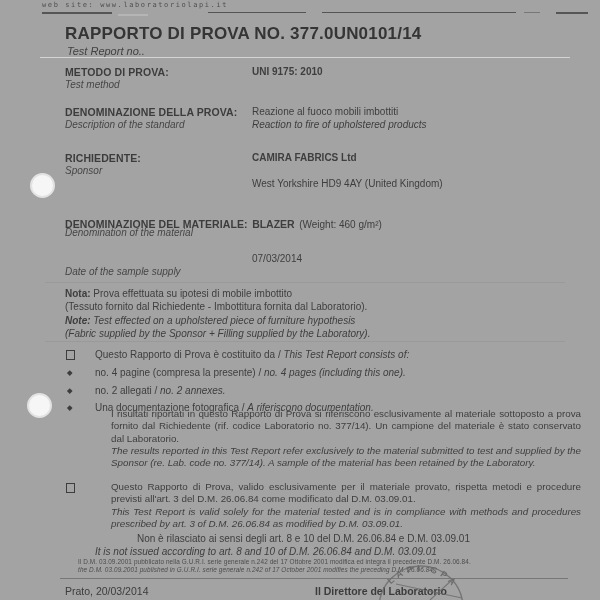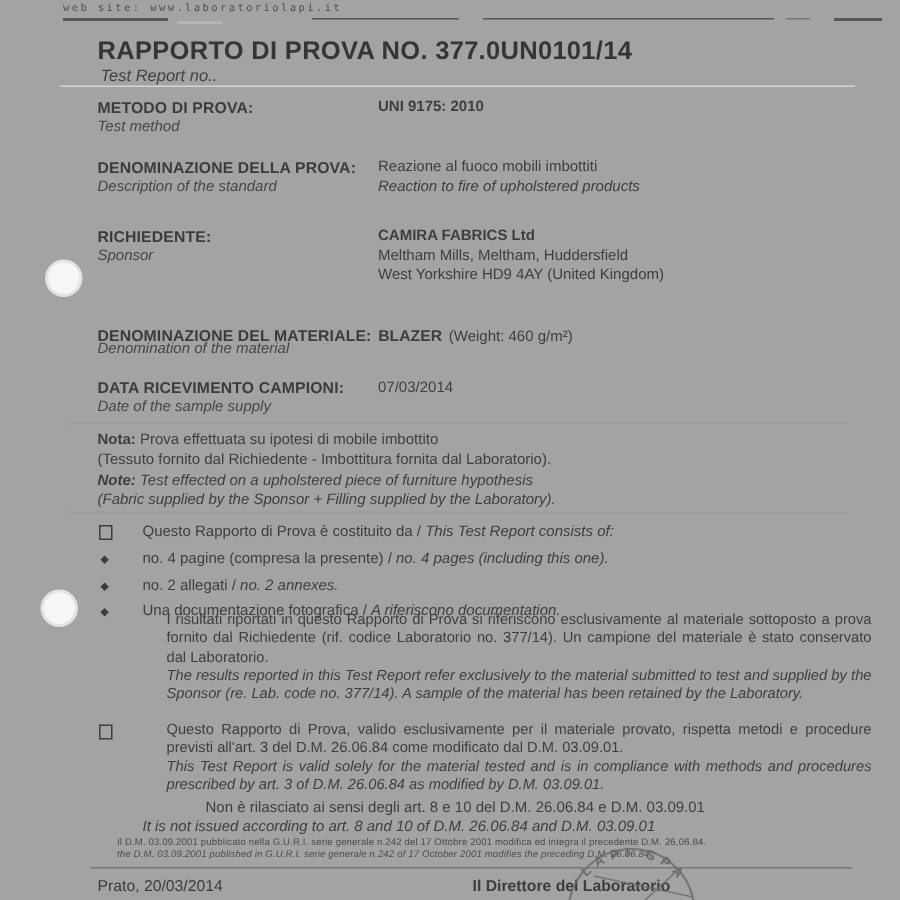--- a/index.html
+++ b/index.html
@@ -66,31 +66,29 @@
   <div class="abs val" style="left:252px;top:66px;font-weight:bold;">UNI 9175: 2010</div>
 
   <div class="abs label" style="left:65px;top:106px;">DENOMINAZIONE DELLA PROVA:</div>
   <div class="abs sublabel" style="left:65px;top:119px;">Description of the standard</div>
   <div class="abs val" style="left:252px;top:106px;">Reazione al fuoco mobili imbottiti</div>
   <div class="abs val it" style="left:252px;top:119px;">Reaction to fire of upholstered products</div>
 
   <div class="abs label" style="left:65px;top:152px;">RICHIEDENTE:</div>
   <div class="abs sublabel" style="left:65px;top:165px;">Sponsor</div>
   <div class="abs val b" style="left:252px;top:152px;">CAMIRA FABRICS Ltd</div>
-  <div class="abs val" style="left:252px;top:165px;">Meltham Mills, Meltham, Huddersfield</div>
   <div class="abs val" style="left:252px;top:178px;">West Yorkshire HD9 4AY (United Kingdom)</div>
 
   <div class="abs" style="left:65px;top:214px;white-space:nowrap;">
     <span class="label">DENOMINAZIONE DEL MATERIALE:</span>
     <span class="val b" style="font-size:10.5px;">BLAZER</span>
     <span class="val">(Weight: 460 g/m²)</span>
   </div>
   <div class="abs sublabel" style="left:65px;top:227px;">Denomination of the material</div>
 
-  <div class="abs label" style="left:65px;top:253px;">DATA RICEVIMENTO CAMPIONI:</div>
   <div class="abs sublabel" style="left:65px;top:266px;">Date of the sample supply</div>
   <div class="abs val" style="left:252px;top:253px;">07/03/2014</div>
 
   <div class="rule" style="left:45px;top:282px;width:520px;"></div>
   <div class="abs val" style="left:65px;top:288px;">
     <span class="b">Nota:</span>
     <span>Prova effettuata su ipotesi di mobile imbottito</span>
   </div>
   <div class="abs val" style="left:65px;top:301px;">(Tessuto fornito dal Richiedente - Imbottitura fornita dal Laboratorio).</div>
   <div class="abs val it" style="left:65px;top:315px;">

